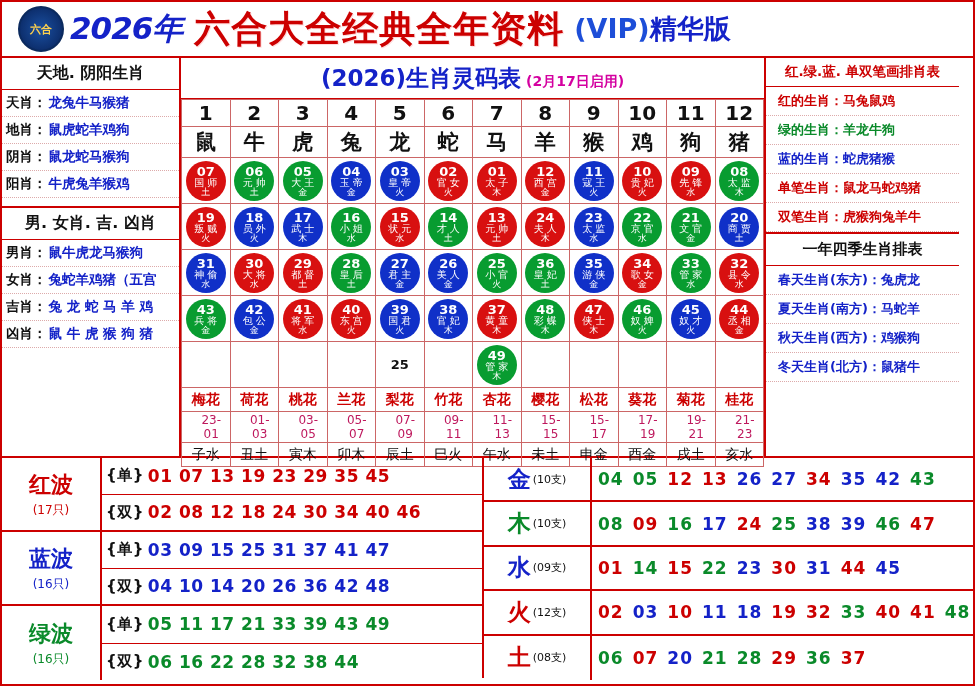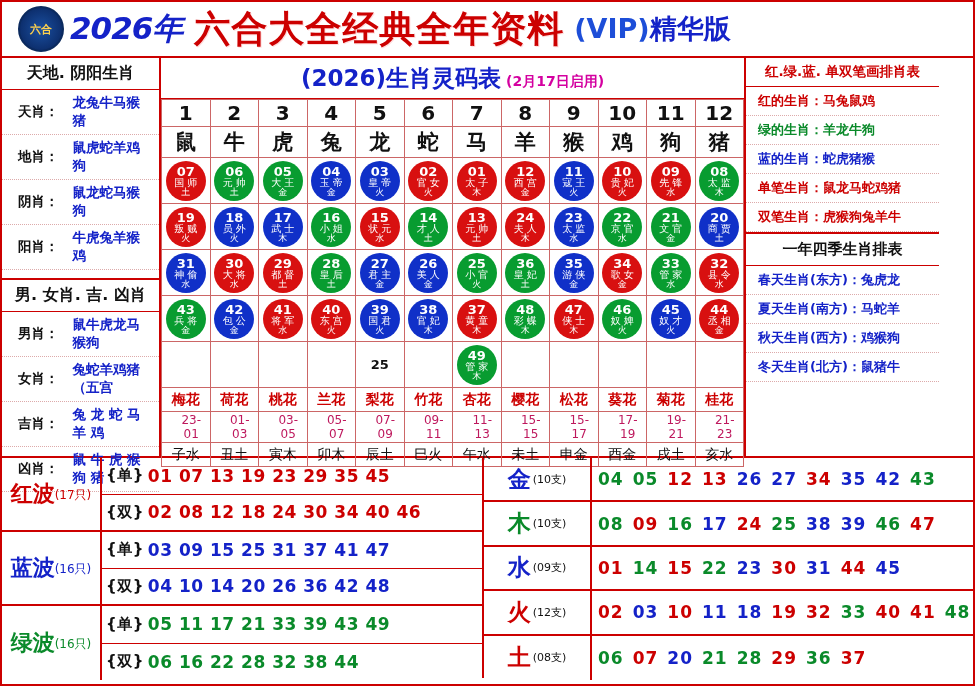--- a/index.html
+++ b/index.html
@@ -20,30 +20,30 @@
           font-size: 11px; font-weight: bold; border: 2px solid #0b2a5e; }
   .year { color: #1422c8; font-size: 31px; font-weight: bold; font-style: italic;
           margin-left: 6px; letter-spacing: -1px; }
   .maintitle { color: #cc0000; font-size: 36px; font-weight: bold; margin-left: 12px;
                letter-spacing: 1px; text-shadow: 1px 1px 0 #ffdddd; }
   .vip { margin-left: 10px; font-size: 27px; font-weight: bold; color:#1422c8; }
   .vip .red { color: #1d4ed8; }
 
   
   .body3 { display: flex; height: 400px; border-top: 2px solid #cc0000; }
-  .col-left { width: 159px; border-right: 2px solid #cc0000; }
+  .col-left { width: 179px; border-right: 2px solid #cc0000; }
   .col-mid { width: 585px; border-right: 2px solid #cc0000; }
   .col-right { width: 193px; }
 
   .block-title { text-align: center; font-weight: bold; font-size: 16px; color:#111;
                  padding: 5px 0; border-bottom: 1px solid #cc0000; }
-  .row-line { display: flex; align-items: center; font-size: 13.5px; padding: 4px 16px;
+  .row-line { display: flex; align-items: center; font-size: 13.5px; padding: 4px 4px;
               border-bottom: 1px dotted #ddaaaa; }
   .row-label { font-weight: bold; color: #111; white-space: nowrap; }
-  .row-val { margin-left: 14px; font-weight: bold; }
+  .row-val { margin-left: 2px; font-weight: bold; }
   .blue { color:#1422c8; }
   .red { color:#cc0000; }
   .green { color:#0a8a2a; }
   .black { color:#111; }
 
   .spacer-bar { height: 10px; border-bottom: 2px solid #cc0000; }
 
   
   .mid-title { text-align:center; padding: 5px 0 4px; border-bottom: 1px solid #cc0000; }
   .mid-title .t1 { color:#1422c8; font-size: 23px; font-weight: bold; }
@@ -78,21 +78,21 @@
              border-top: 2px solid #cc0000; border-bottom: 1px solid #cc0000; color:#111; }
 
   
   .bottom { display: flex; height: 222px; border-top: 2px solid #cc0000; }
   .bl { width: 482px; border-right: 2px solid #cc0000; }
   .br { width: 489px; }
 
   .wave-row { display: flex; border-bottom: 2px solid #cc0000; height: 74px; }
   .wave-row:last-child { border-bottom: none; }
   .wave-label { width: 100px; flex: 0 0 100px; border-right: 2px solid #cc0000;
-                display:flex; align-items:center; justify-content:center; }
+                display:flex; flex-direction:column; align-items:center; justify-content:center; }
   .wave-label .wn { font-size: 22px; font-weight: bold; }
   .wave-label .wc { font-size: 12px; margin-top: 2px; }
   .wave-nums { flex: 1; display: flex; flex-direction: column; }
   .wave-sub { flex: 1; display: flex; align-items: center; padding-left: 4px;
               font-size: 17px; font-weight: bold; letter-spacing: 0.5px; }
   .wave-sub + .wave-sub { border-top: 1px solid #cc0000; }
   .tag { font-size: 15px; margin-right: 4px; }
 
   .elem-row { display: flex; height: 44.4px; border-bottom: 2px solid #cc0000; }
   .elem-row:last-child { border-bottom: none; }

